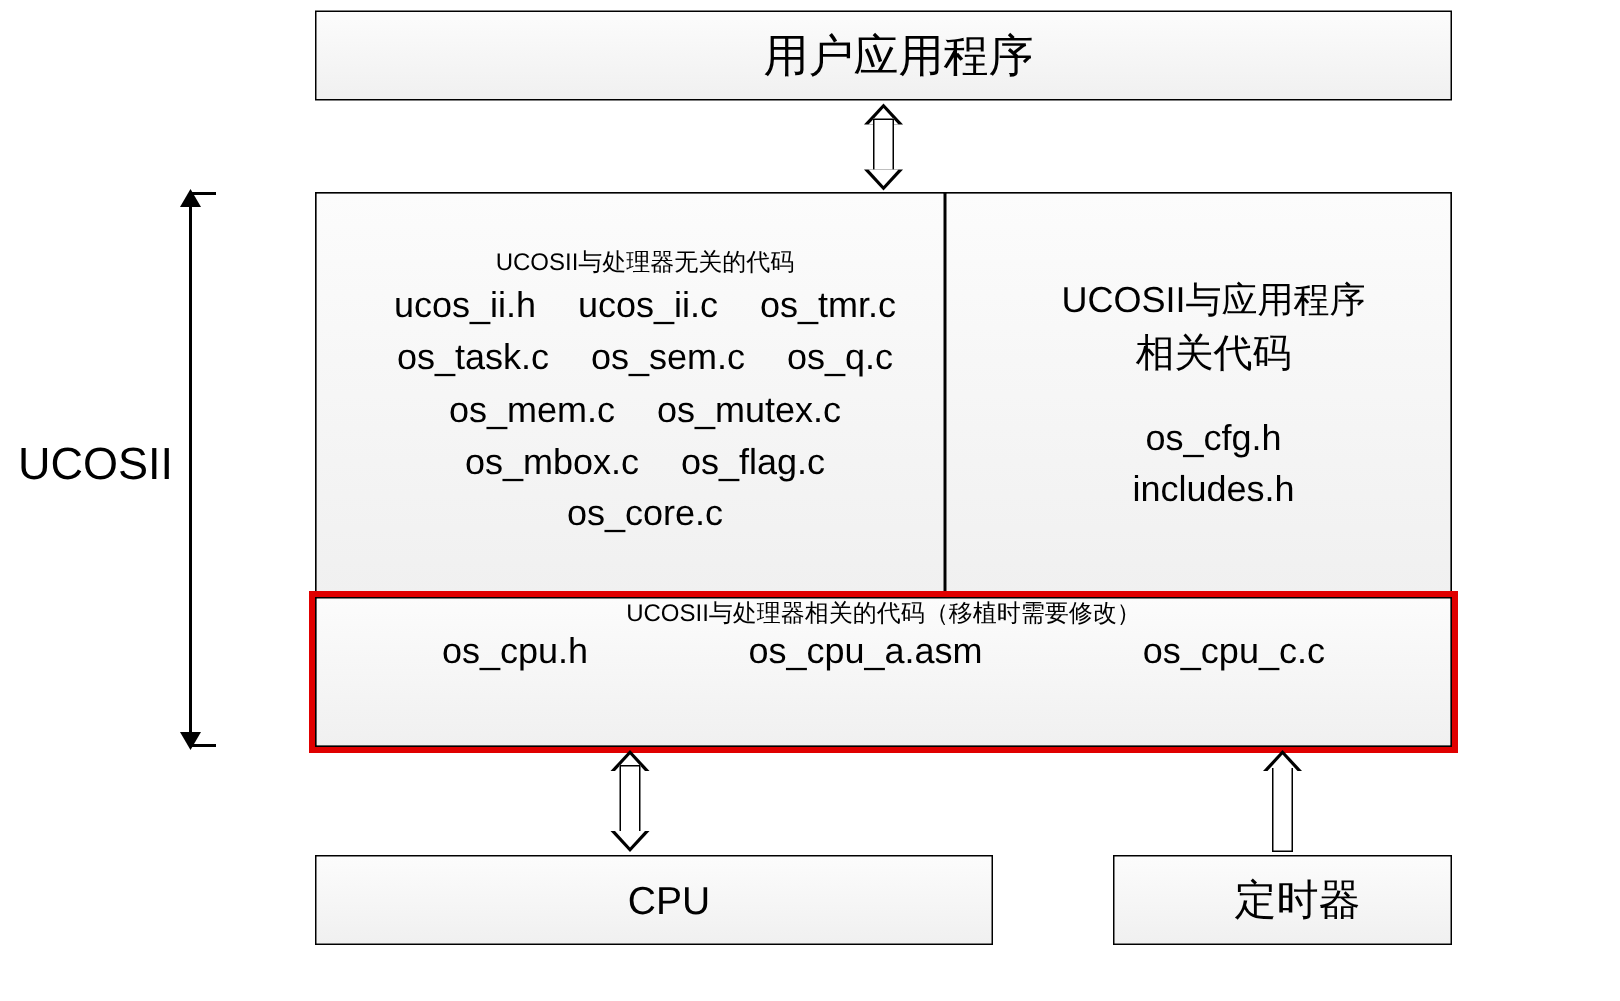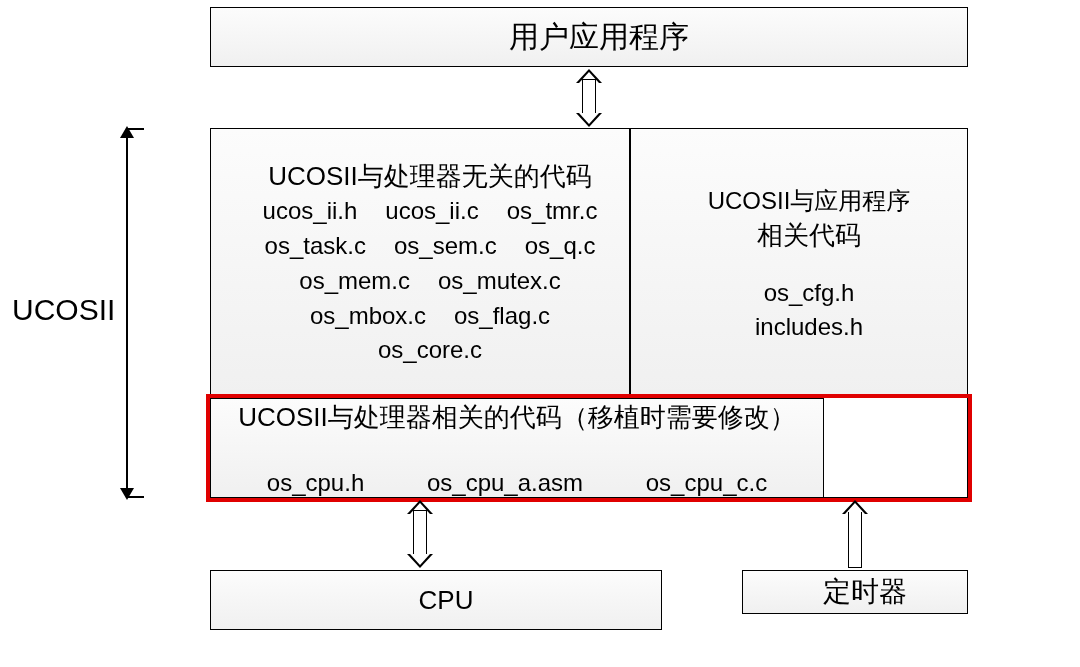--- a/index.html
+++ b/index.html
@@ -14,41 +14,41 @@
     border: 1.5px solid #000;
     background: linear-gradient(to bottom, #fcfcfc, #f0f0f0);
     text-align: center;
     display: flex;
     flex-direction: column;
     justify-content: center;
     align-items: center;
     position: absolute;
     padding-left: 20px;
   }
-  .title-row { font-size: 26px; line-height: 1.4; }
+  .title-row { font-size: 16px; line-height: 1.4; }
 
   
   .box-userapp { left: 210px; top: 7px; width: 758px; height: 60px; font-size: 30px; }
 
   
   .mid-outer { left: 210px; top: 128px; width: 758px; height: 370px; border:1.5px solid #000; position:absolute; }
 
   .mid-left { left: 210px; top: 128px; width: 420px; height: 270px; }
   .mid-right { left: 630px; top: 128px; width: 338px; height: 270px; }
-  .mid-bottom { left: 210px; top: 398px; width: 614px; height: 100px; border:1.5px solid #000; background: linear-gradient(to bottom, #fcfcfc, #f0f0f0); position:absolute; text-align:center; display:flex; flex-direction:column; justify-content:space-between; align-items:center;}
+  .mid-bottom { left: 210px; top: 398px; width: 758px; height: 100px; border:1.5px solid #000; background: linear-gradient(to bottom, #fcfcfc, #f0f0f0); position:absolute; text-align:center; display:flex; flex-direction:column; justify-content:flex-start; align-items:center;}
   .red-highlight {
     position: absolute;
     left: 206px; top: 394px; width: 766px; height: 108px;
     border: 4px solid #e00000;
     pointer-events: none;
   }
 
   
   .box-cpu { left: 210px; top: 570px; width: 452px; height: 60px; font-size: 26px; }
-  .box-timer { left: 742px; top: 570px; width: 226px; height: 44px; font-size: 28px; }
+  .box-timer { left: 742px; top: 570px; width: 226px; height: 60px; font-size: 28px; }
 
   
   .bracket {
     position: absolute;
     left: 110px; top: 128px; height: 370px; width: 34px;
   }
   .bracket .vline { position:absolute; left:16px; top:0; width:2px; height:100%; background:#000; }
   .bracket .htop { position:absolute; left:16px; top:0; width:18px; height:2px; background:#000; }
   .bracket .hbot { position:absolute; left:16px; bottom:0; width:18px; height:2px; background:#000; }
   .bracket .tri-top {

